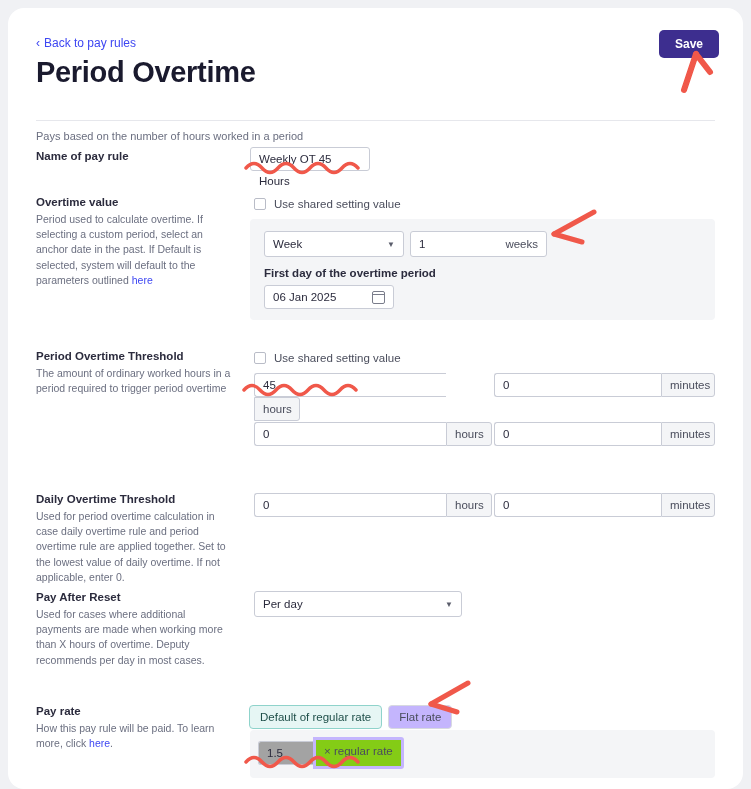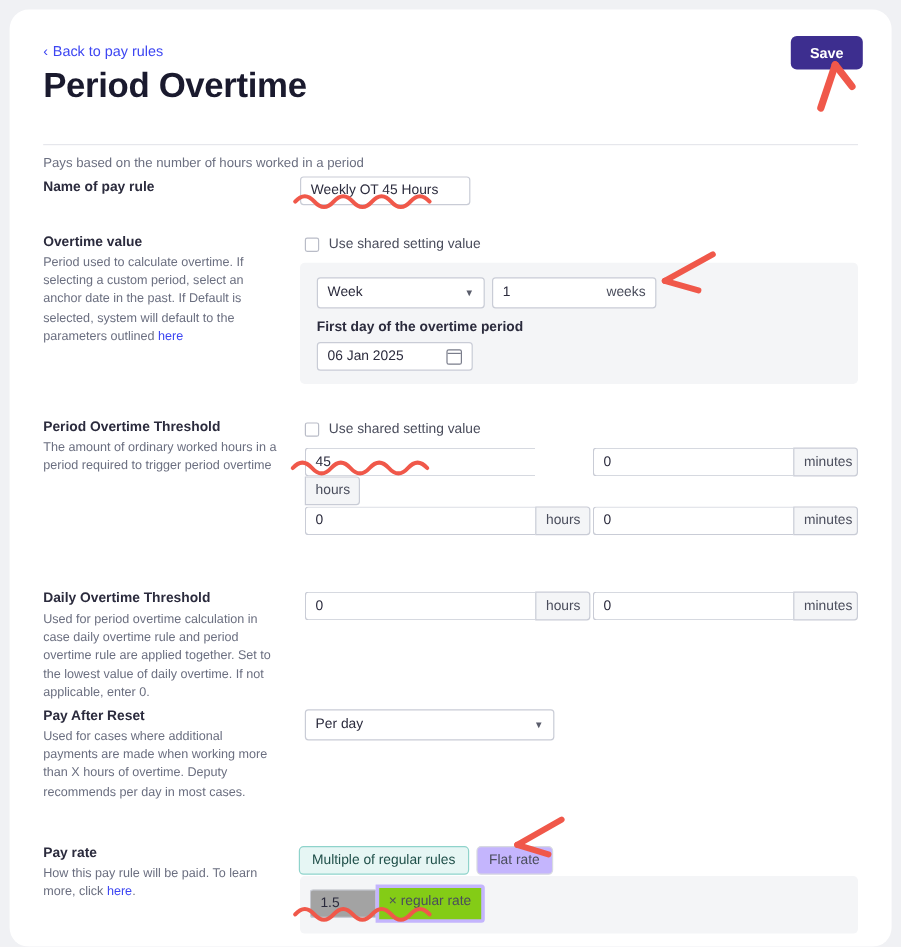--- a/index.html
+++ b/index.html
@@ -122,21 +122,21 @@
     font-size: 11.5px;
     color: #2b2b3d;
     padding: 0 8px;
     height: 24px;
     line-height: 22px;
     font-family: "Liberation Sans", sans-serif;
   }
   .name-input {
     left: 242px;
     top: 139px;
-    width: 142px;
+    width: 120px;
   }
 
   
   .checkbox-row {
     position: absolute;
     display: flex;
     align-items: center;
     gap: 8px;
   }
   .checkbox {
@@ -446,21 +446,21 @@
         <span>Per day</span>
         <span class="caret">▼</span>
       </div>
 
       <div class="row-label" style="top:697px;">
         <span class="lbl">Pay rate</span>
         <span class="desc"><span>How this pay rule will be paid. To learn more, click </span><a>here</a><span>.</span></span>
       </div>
 
       <div class="pill-group" style="left:241px; top:697px;">
-        <span class="pill active">Multiple of regular rules</span>
+        <span class="pill active">Default of regular rate</span>
         <span class="pill inactive">Flat rate</span>
       </div>
 
       <div class="panel-rate"></div>
       <div class="rate-group">
         <span class="rate-input">1.5</span>
         <span class="rate-suffix">× regular rate</span>
       </div>
 
       <svg class="annot" style="left:234px; top:146px;" width="130" height="24" viewBox="0 0 130 24">

